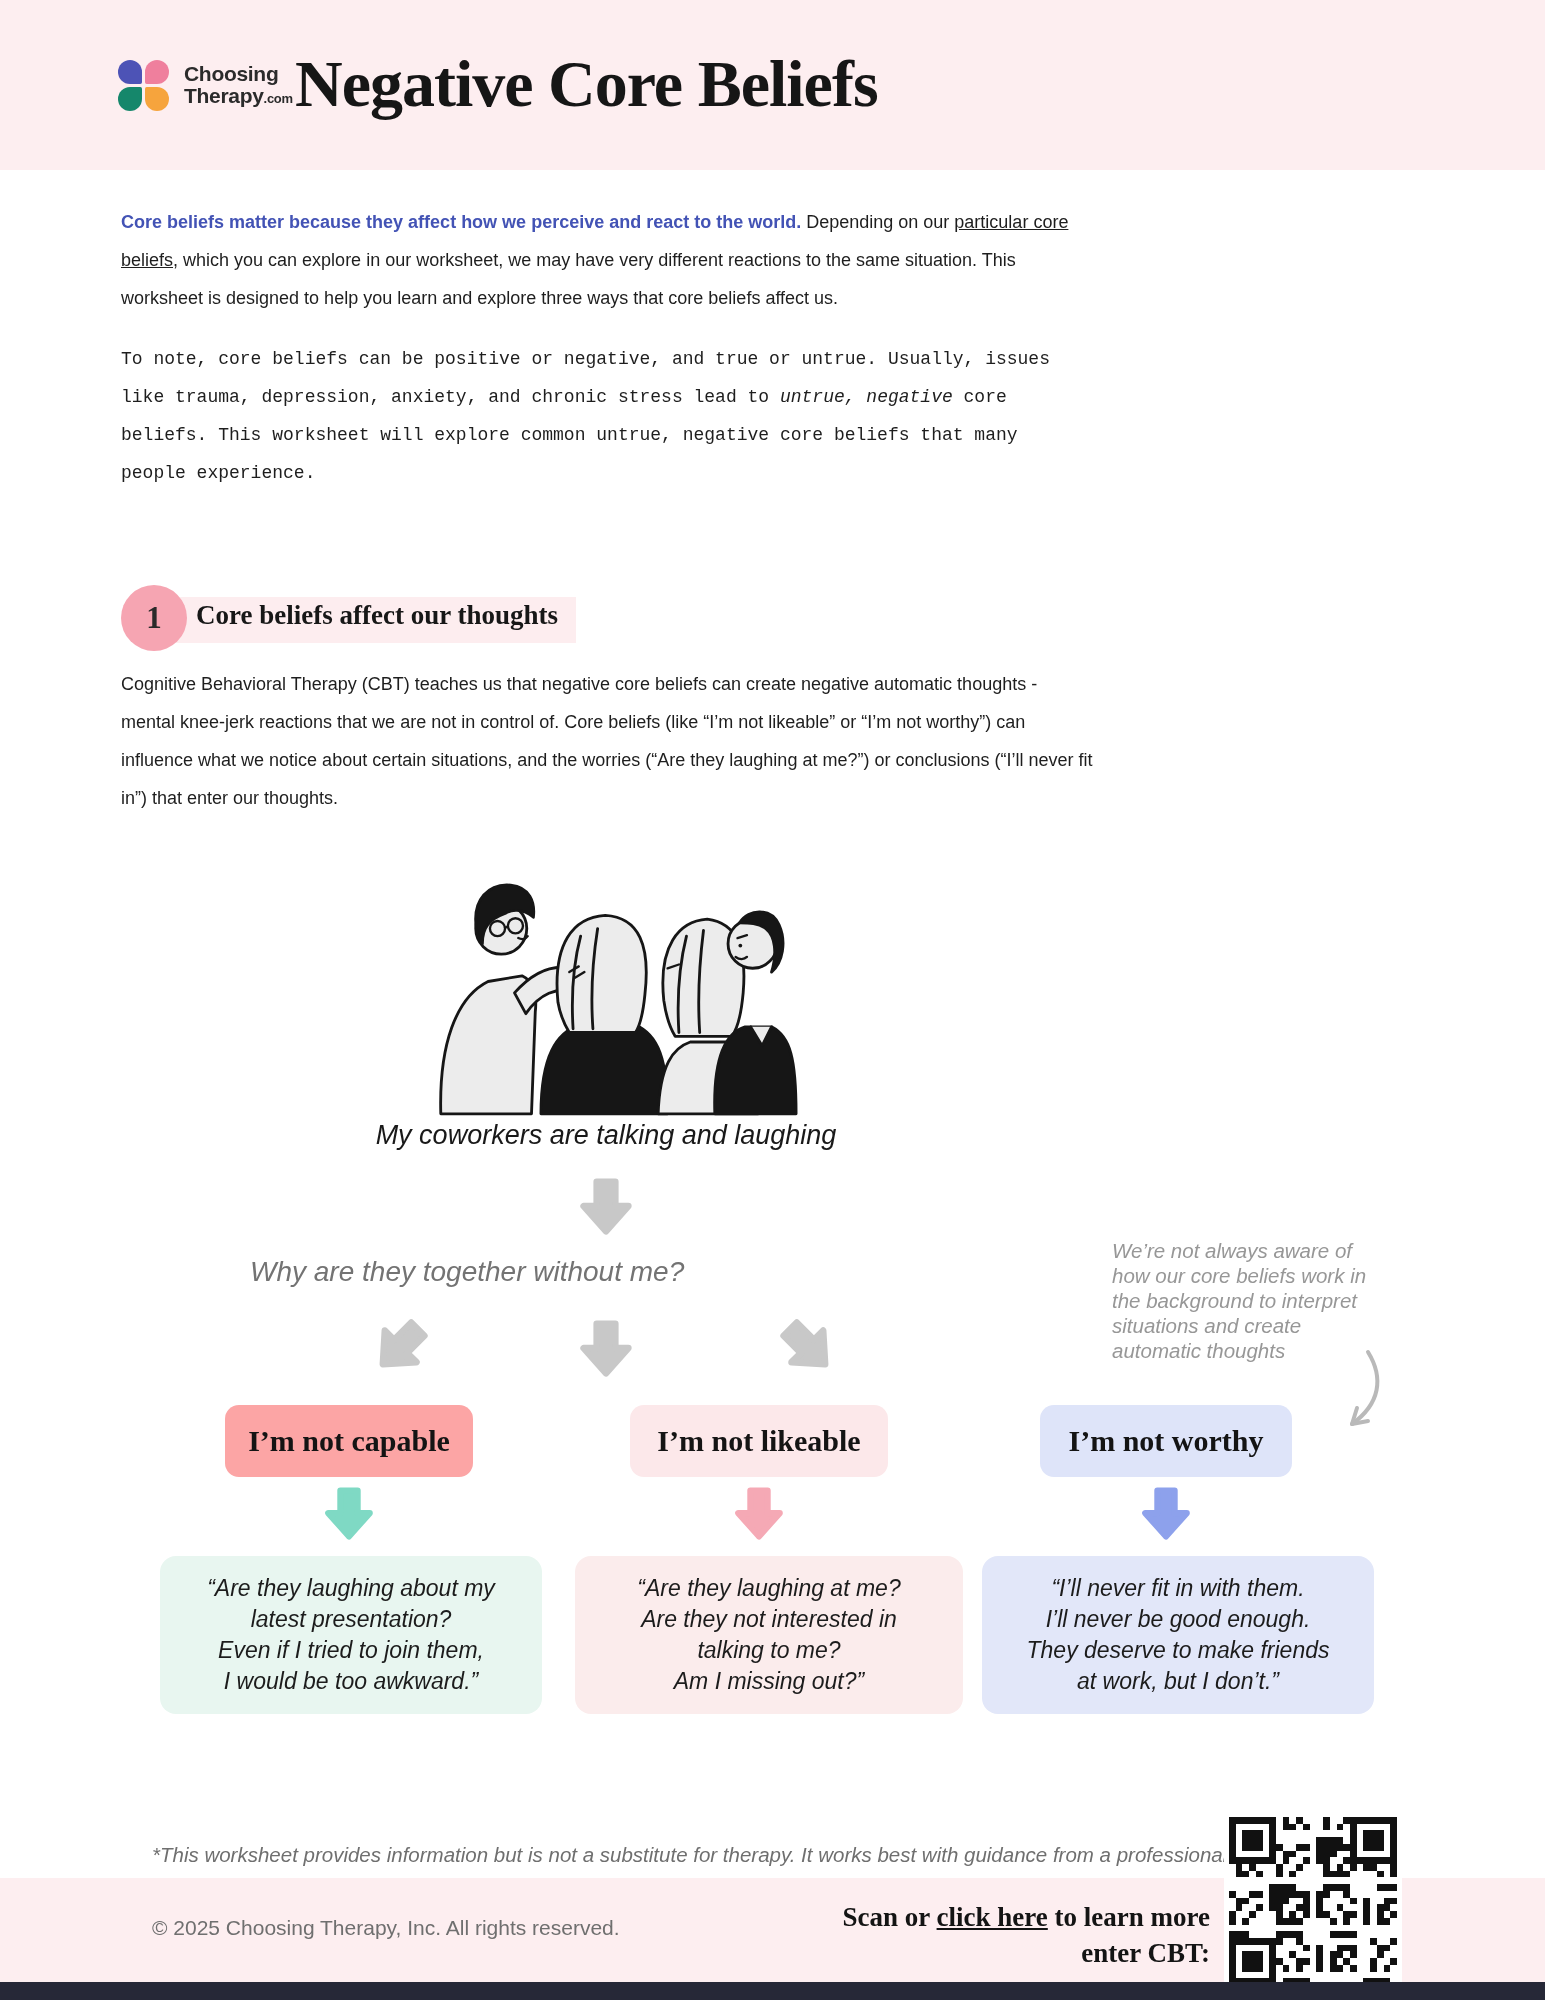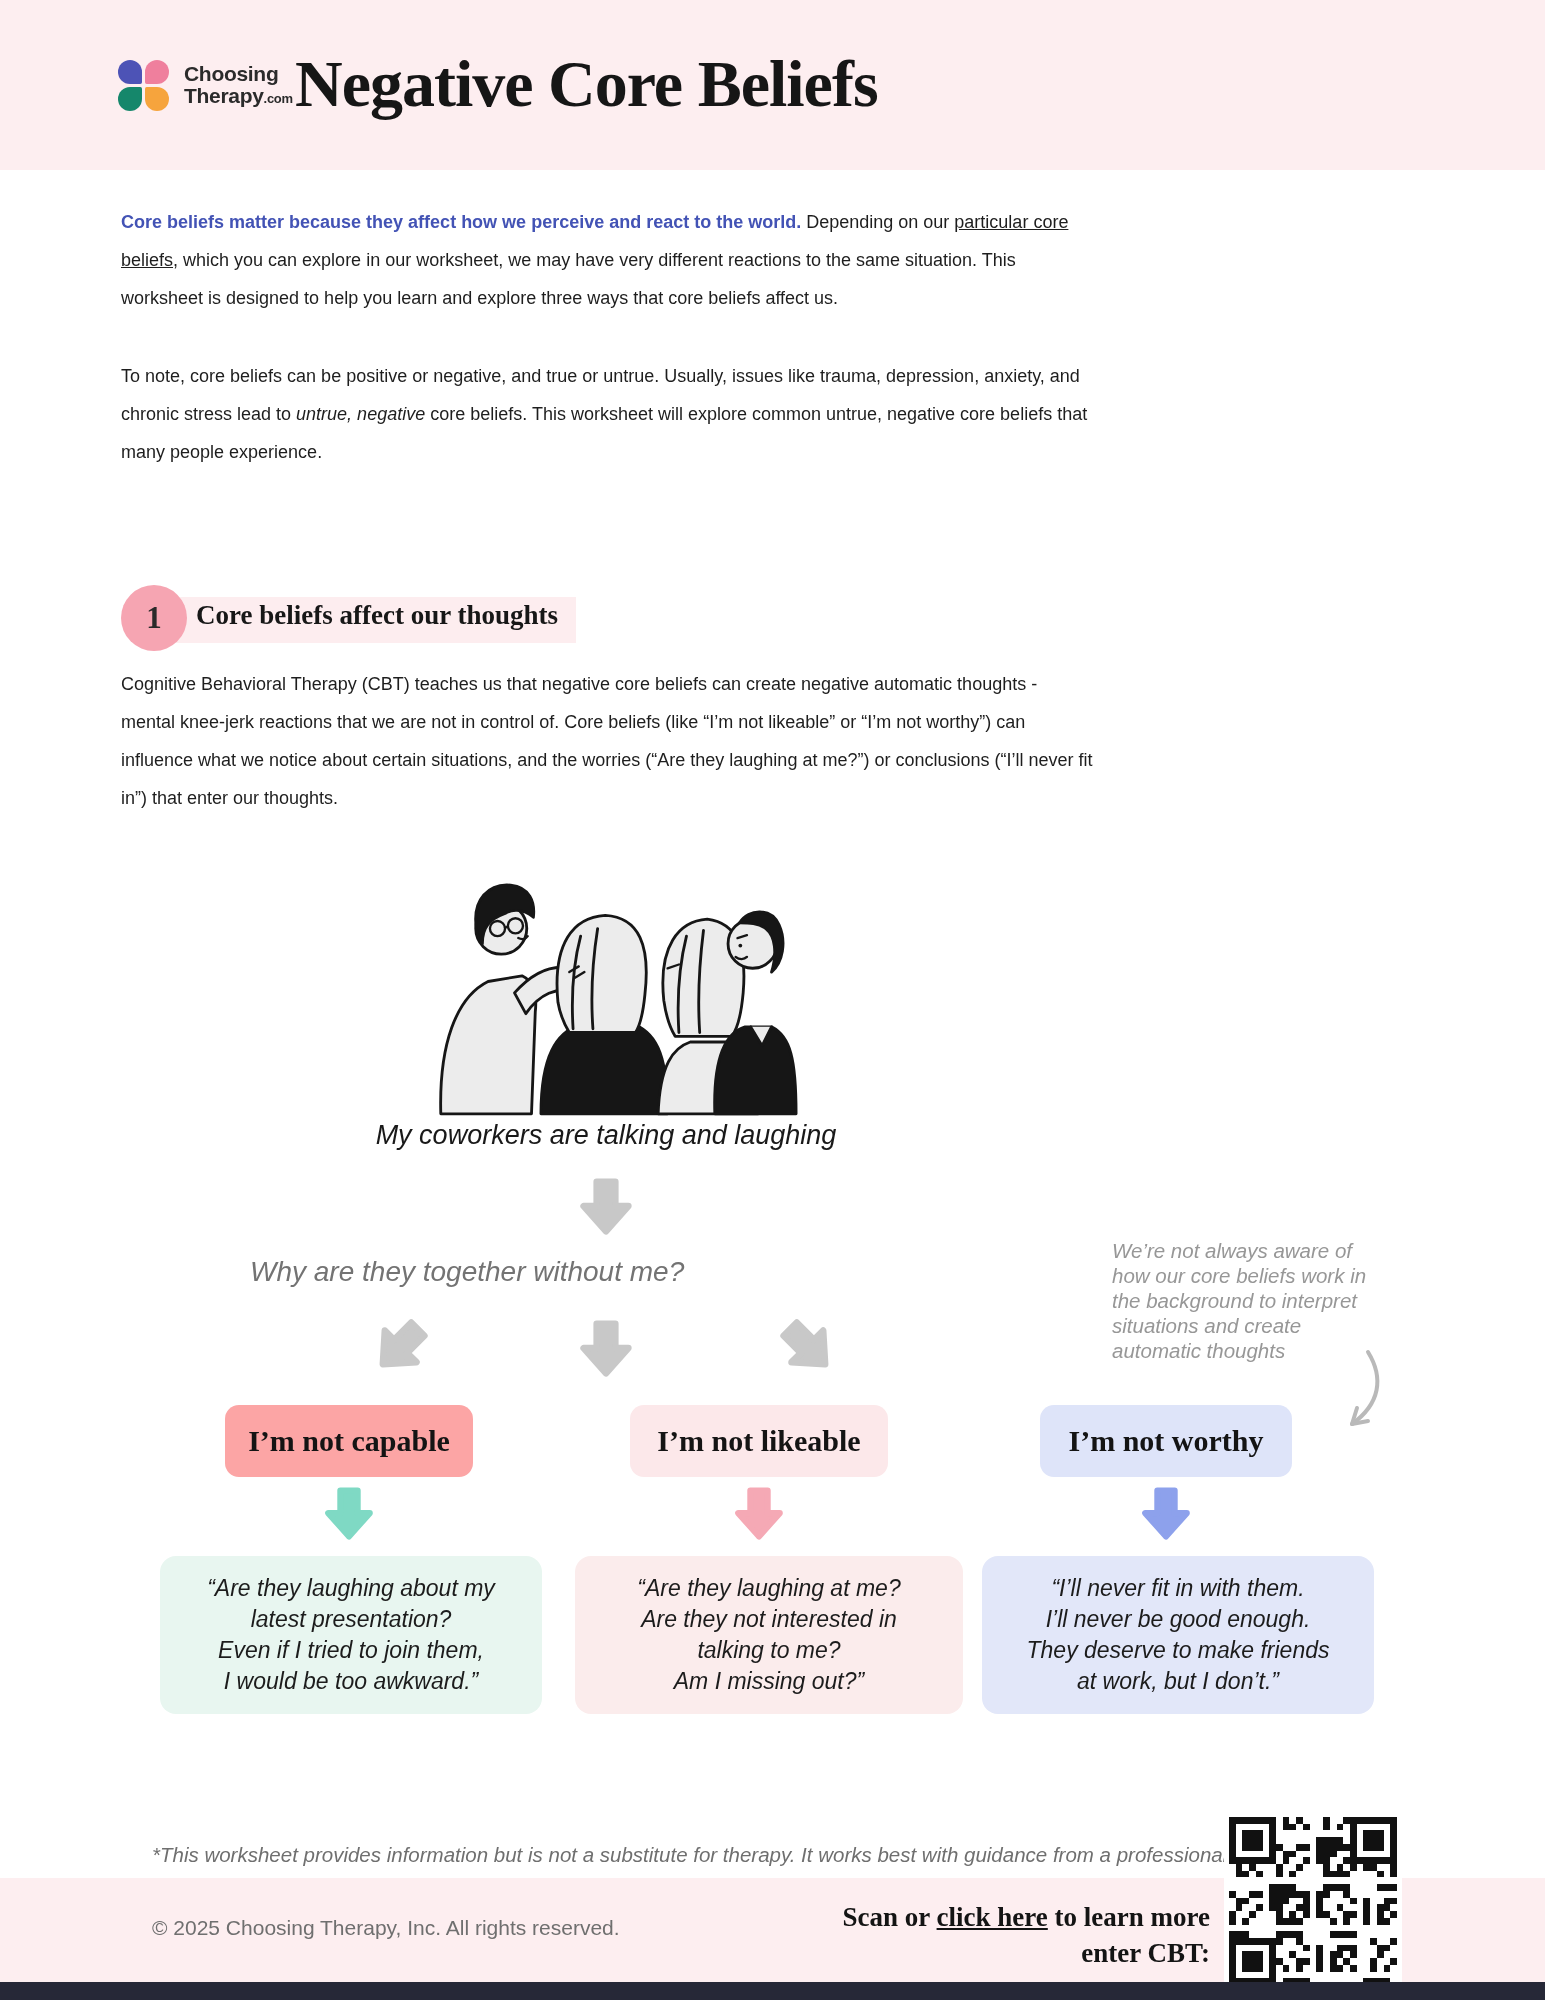--- a/index.html
+++ b/index.html
@@ -108,21 +108,21 @@
     </div>
     <div class="logo-text">
       <div><span>Choosing</span></div>
       <div><span>Therapy</span><span class="dotcom">.com</span></div>
     </div>
   </div>
   <h1 class="doc-title">Negative Core Beliefs</h1>
 
   <p class="para" style="top:203px;"><span class="lead">Core beliefs matter because they affect how we perceive and react to the world.</span><span> Depending on our </span><span class="doc-link">particular core beliefs</span><span>, which you can explore in our worksheet, we may have very different reactions to the same situation. This worksheet is designed to help you learn and explore three ways that core beliefs affect us.</span></p>
 
-  <p class="para" style="top:357px;"><span>To note, core beliefs can be positive or negative, and true or untrue. Usually, issues like trauma, depression, anxiety, and chronic stress lead to </span><span class="em">untrue, negative</span><span> core beliefs. This worksheet will explore common untrue, negative core beliefs that many people experience.</span></p>
+  <p class="para" style="top:340px;font-family:Liberation Mono, monospace;"><span>To note, core beliefs can be positive or negative, and true or untrue. Usually, issues like trauma, depression, anxiety, and chronic stress lead to </span><span class="em">untrue, negative</span><span> core beliefs. This worksheet will explore common untrue, negative core beliefs that many people experience.</span></p>
 
   <div class="sec-bar"></div>
   <div class="sec-circle">1</div>
   <div class="sec-heading">Core beliefs affect our thoughts</div>
 
   <p class="para" style="top:665px;">Cognitive Behavioral Therapy (CBT) teaches us that negative core beliefs can create negative automatic thoughts - mental knee-jerk reactions that we are not in control of. Core beliefs (like “I’m not likeable” or “I’m not worthy”) can influence what we notice about certain situations, and the worries (“Are they laughing at me?”) or conclusions (“I’ll never fit in”) that enter our thoughts.</p>
 
   <div class="illustration">
     <svg viewBox="0 0 400 260">
       <g stroke="#161616" stroke-width="3" fill="#ececec" stroke-linejoin="round" stroke-linecap="round">

